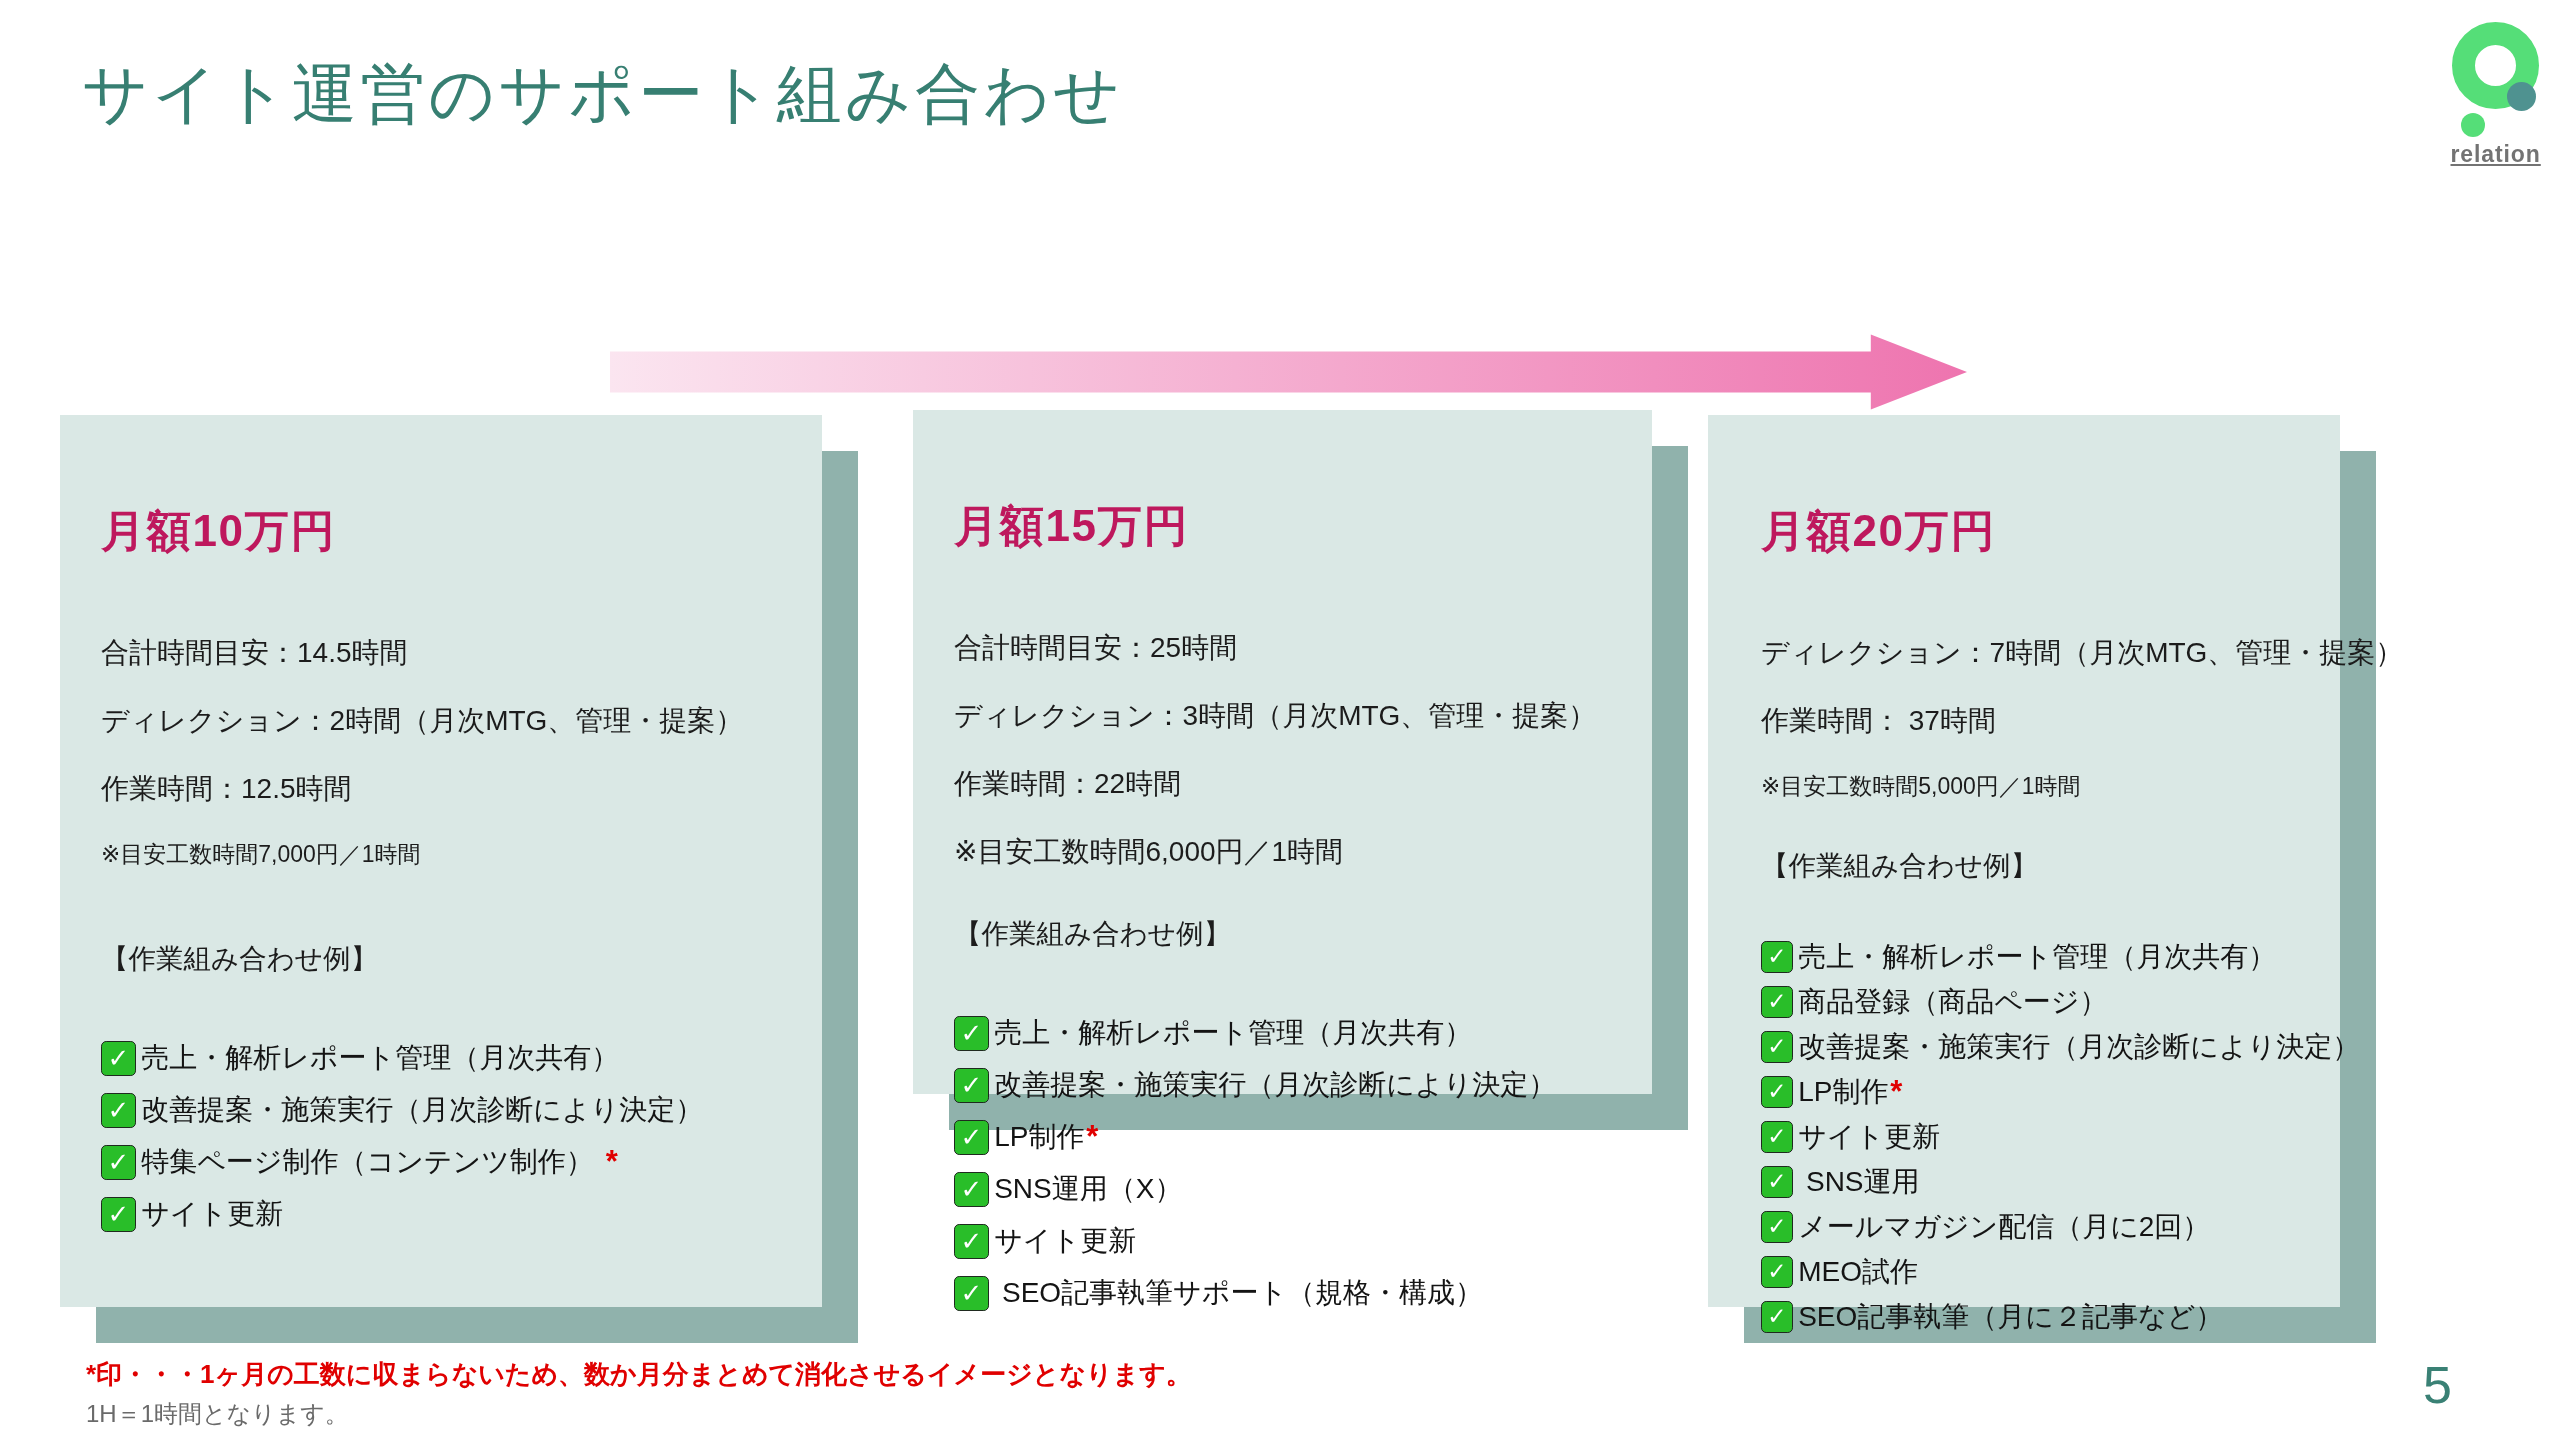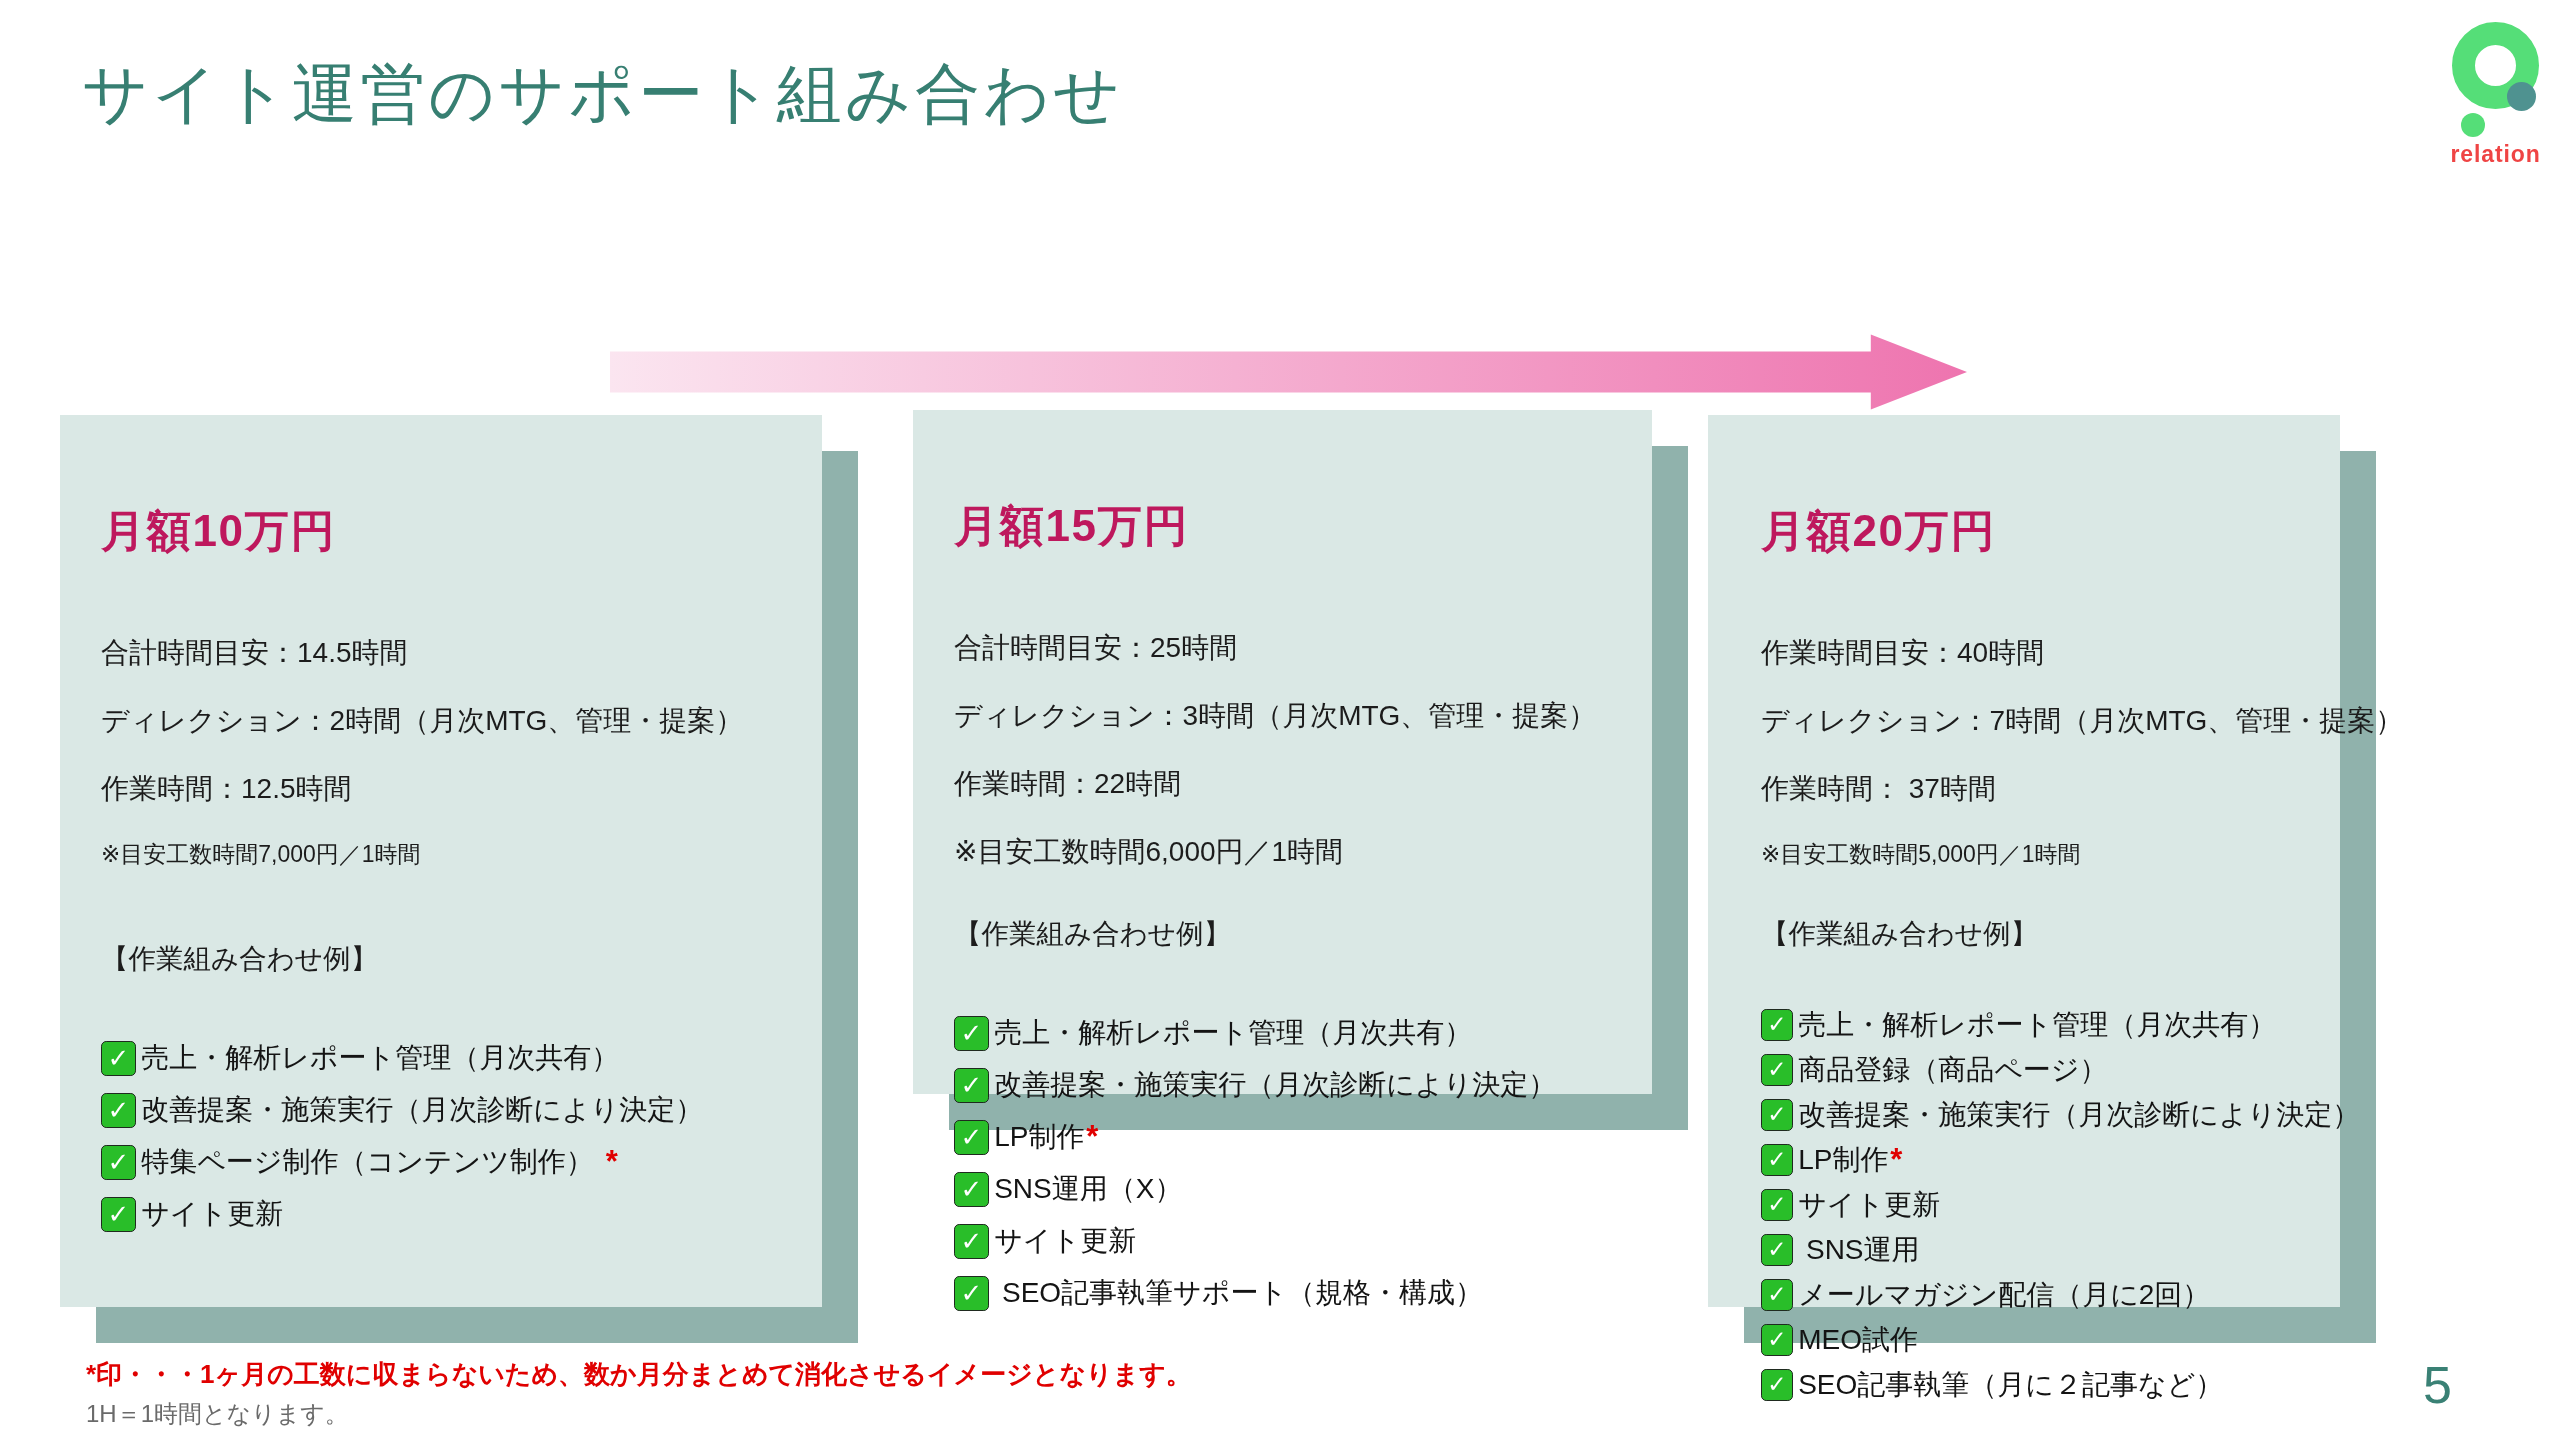--- a/index.html
+++ b/index.html
@@ -12,21 +12,21 @@
 
   
   .logo{position:absolute;left:2435px;top:12px;width:146px;height:155px;}
   .logo .ring{position:absolute;left:17px;top:10.3px;width:41px;height:41px;
     border:23px solid var(--logo-green);border-radius:50%;}
   .logo .dot-teal{position:absolute;left:72px;top:70px;width:29px;height:29px;
     background:var(--logo-teal);border-radius:50%;}
   .logo .dot-green{position:absolute;left:26px;top:101px;width:24px;height:24px;
     background:var(--logo-green);border-radius:50%;}
   .logo .logo-text{position:absolute;left:15.5px;top:129px;font-size:23px;font-weight:700;
-    color:#ef4444;letter-spacing:0.9px;}
+    color:#737373;letter-spacing:0.9px;text-decoration:underline;}
 
   
   .headline{position:absolute;left:635px;top:273px;width:1288px;text-align:center;
     font-size:43px;font-weight:700;color:var(--headline-gray);letter-spacing:0.9px;}
   .arrow{position:absolute;left:610px;top:331px;width:1357px;height:82px;}
 
   
   .card{position:absolute;top:415px;background:var(--card-bg);
     box-shadow:36px 36px 0 0 var(--card-shadow);box-sizing:border-box;
     padding:86px 26px 0 41px;}
@@ -146,21 +146,20 @@
           </div>
           <div class="item">
             <span class="chk">✓</span>
             <span class="itext">&nbsp;SEO記事執筆サポート（規格・構成）</span>
           </div>
         </div>
   </section>
       <section class="card card-3">
     <div class="card-heading">月額20万円</div>
     <div class="card-details">
-          <div class="detail">作業時間目安：40時間</div>
           <div class="detail">ディレクション：7時間（月次MTG、管理・提案）</div>
           <div class="detail">作業時間： 37時間</div>
           <div class="detail small">※目安工数時間5,000円／1時間</div>
         </div>
     <div class="combo-label">【作業組み合わせ例】</div>
     <div class="items">
           <div class="item">
             <span class="chk">✓</span>
             <span class="itext">売上・解析レポート管理（月次共有）</span>
           </div>

